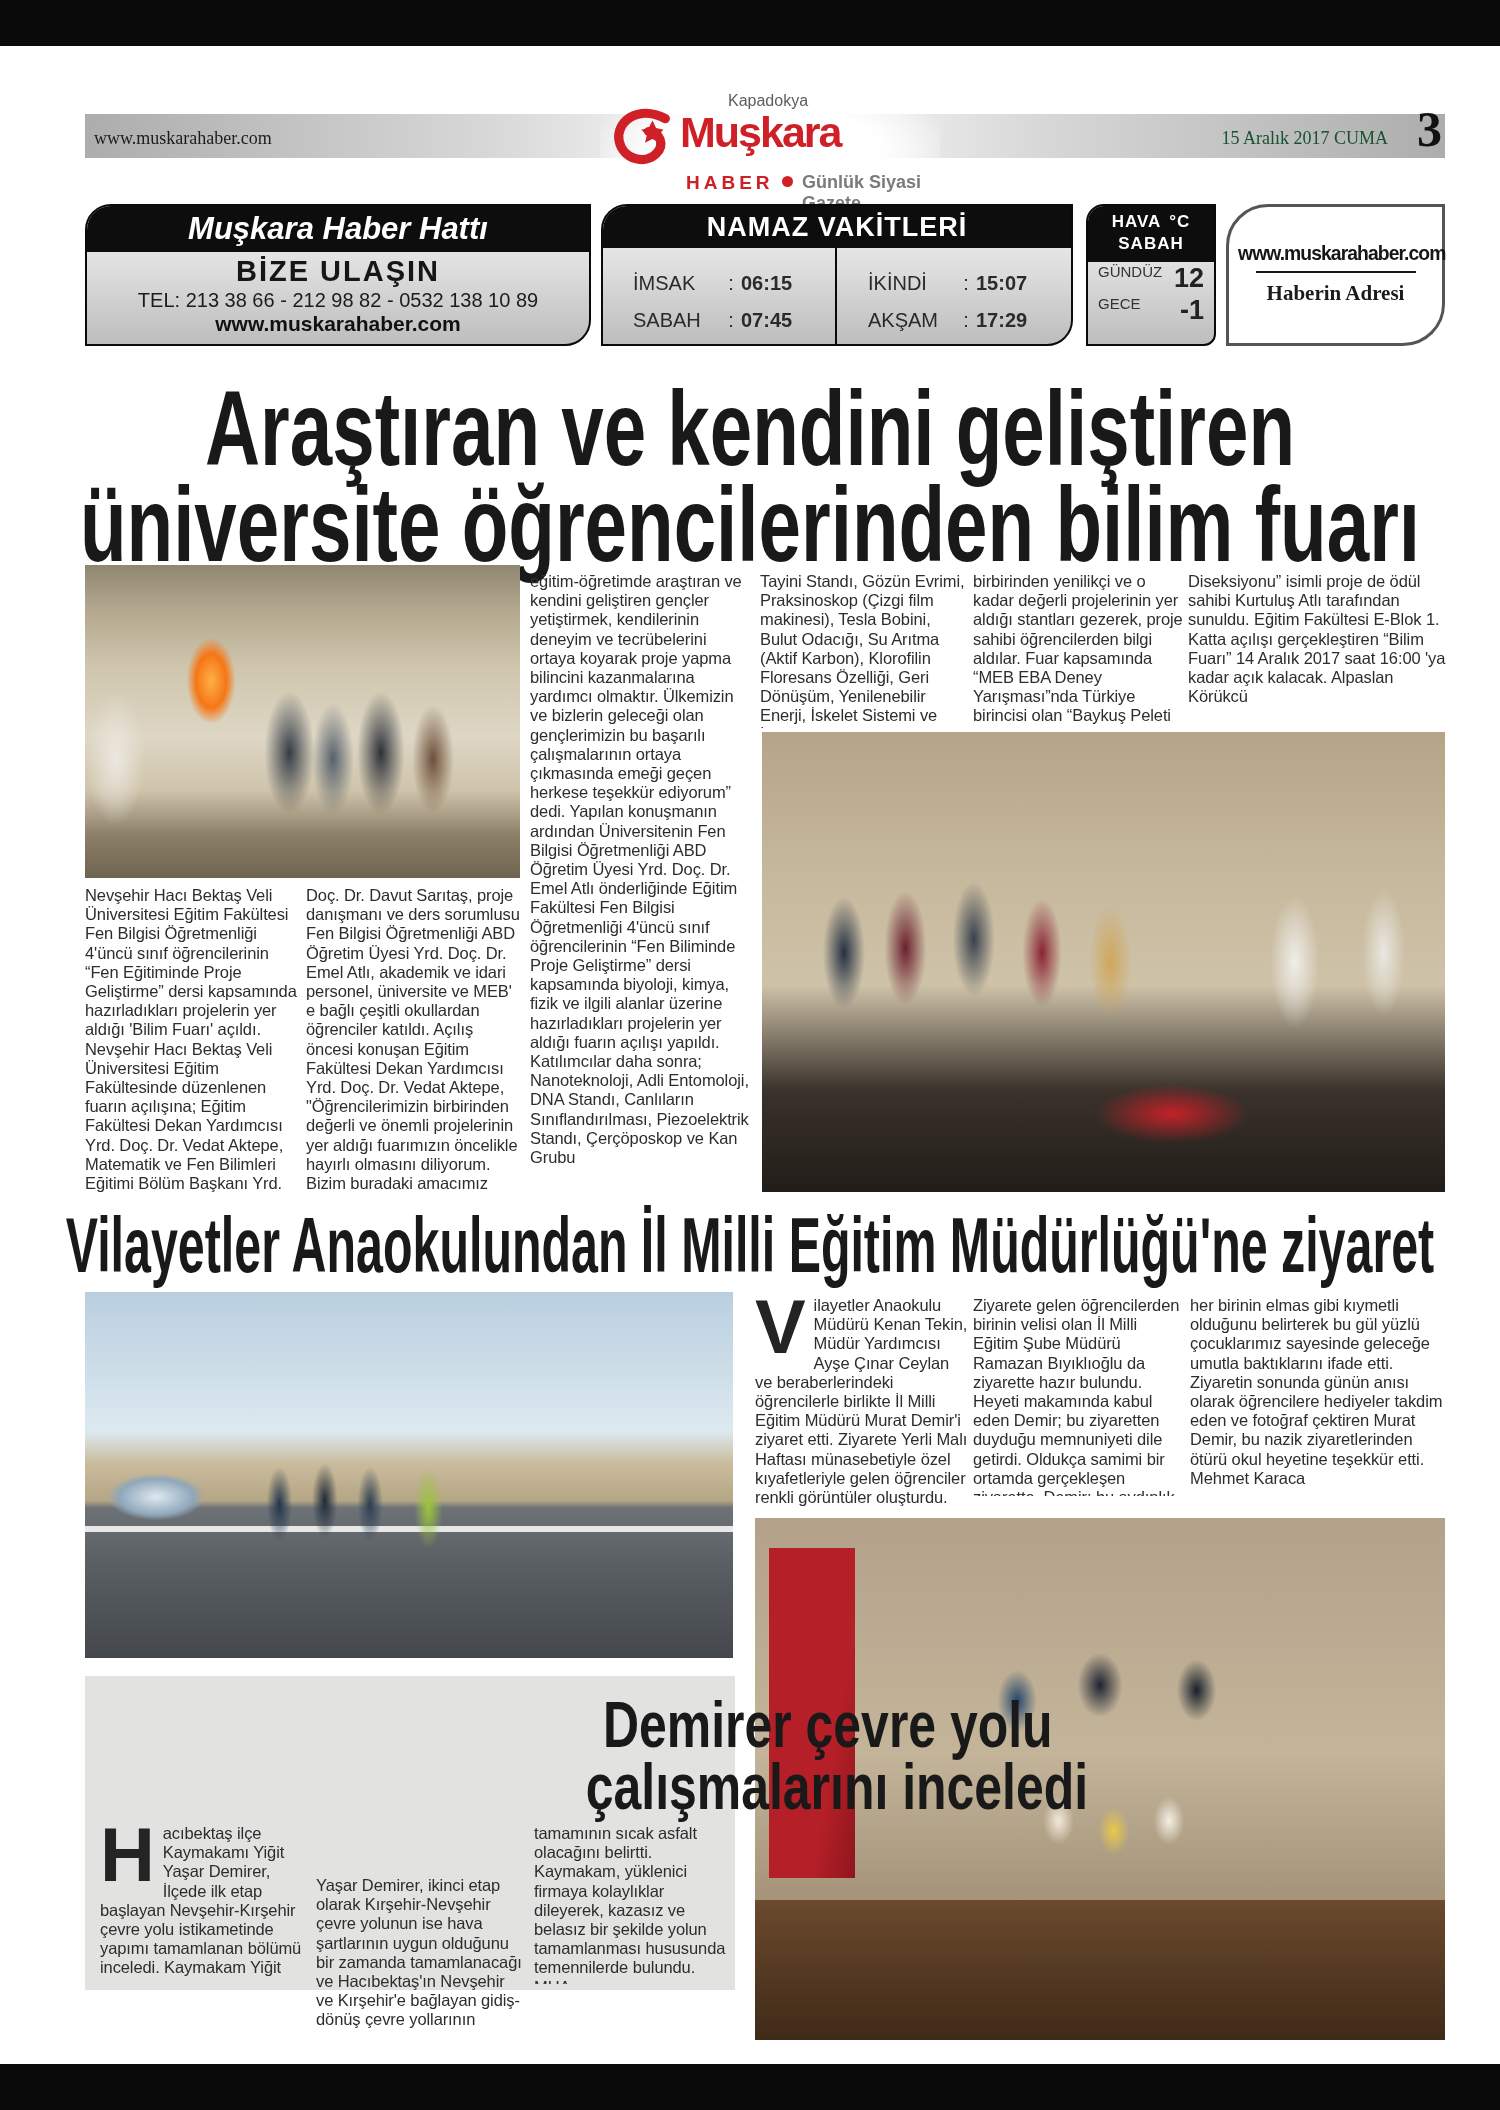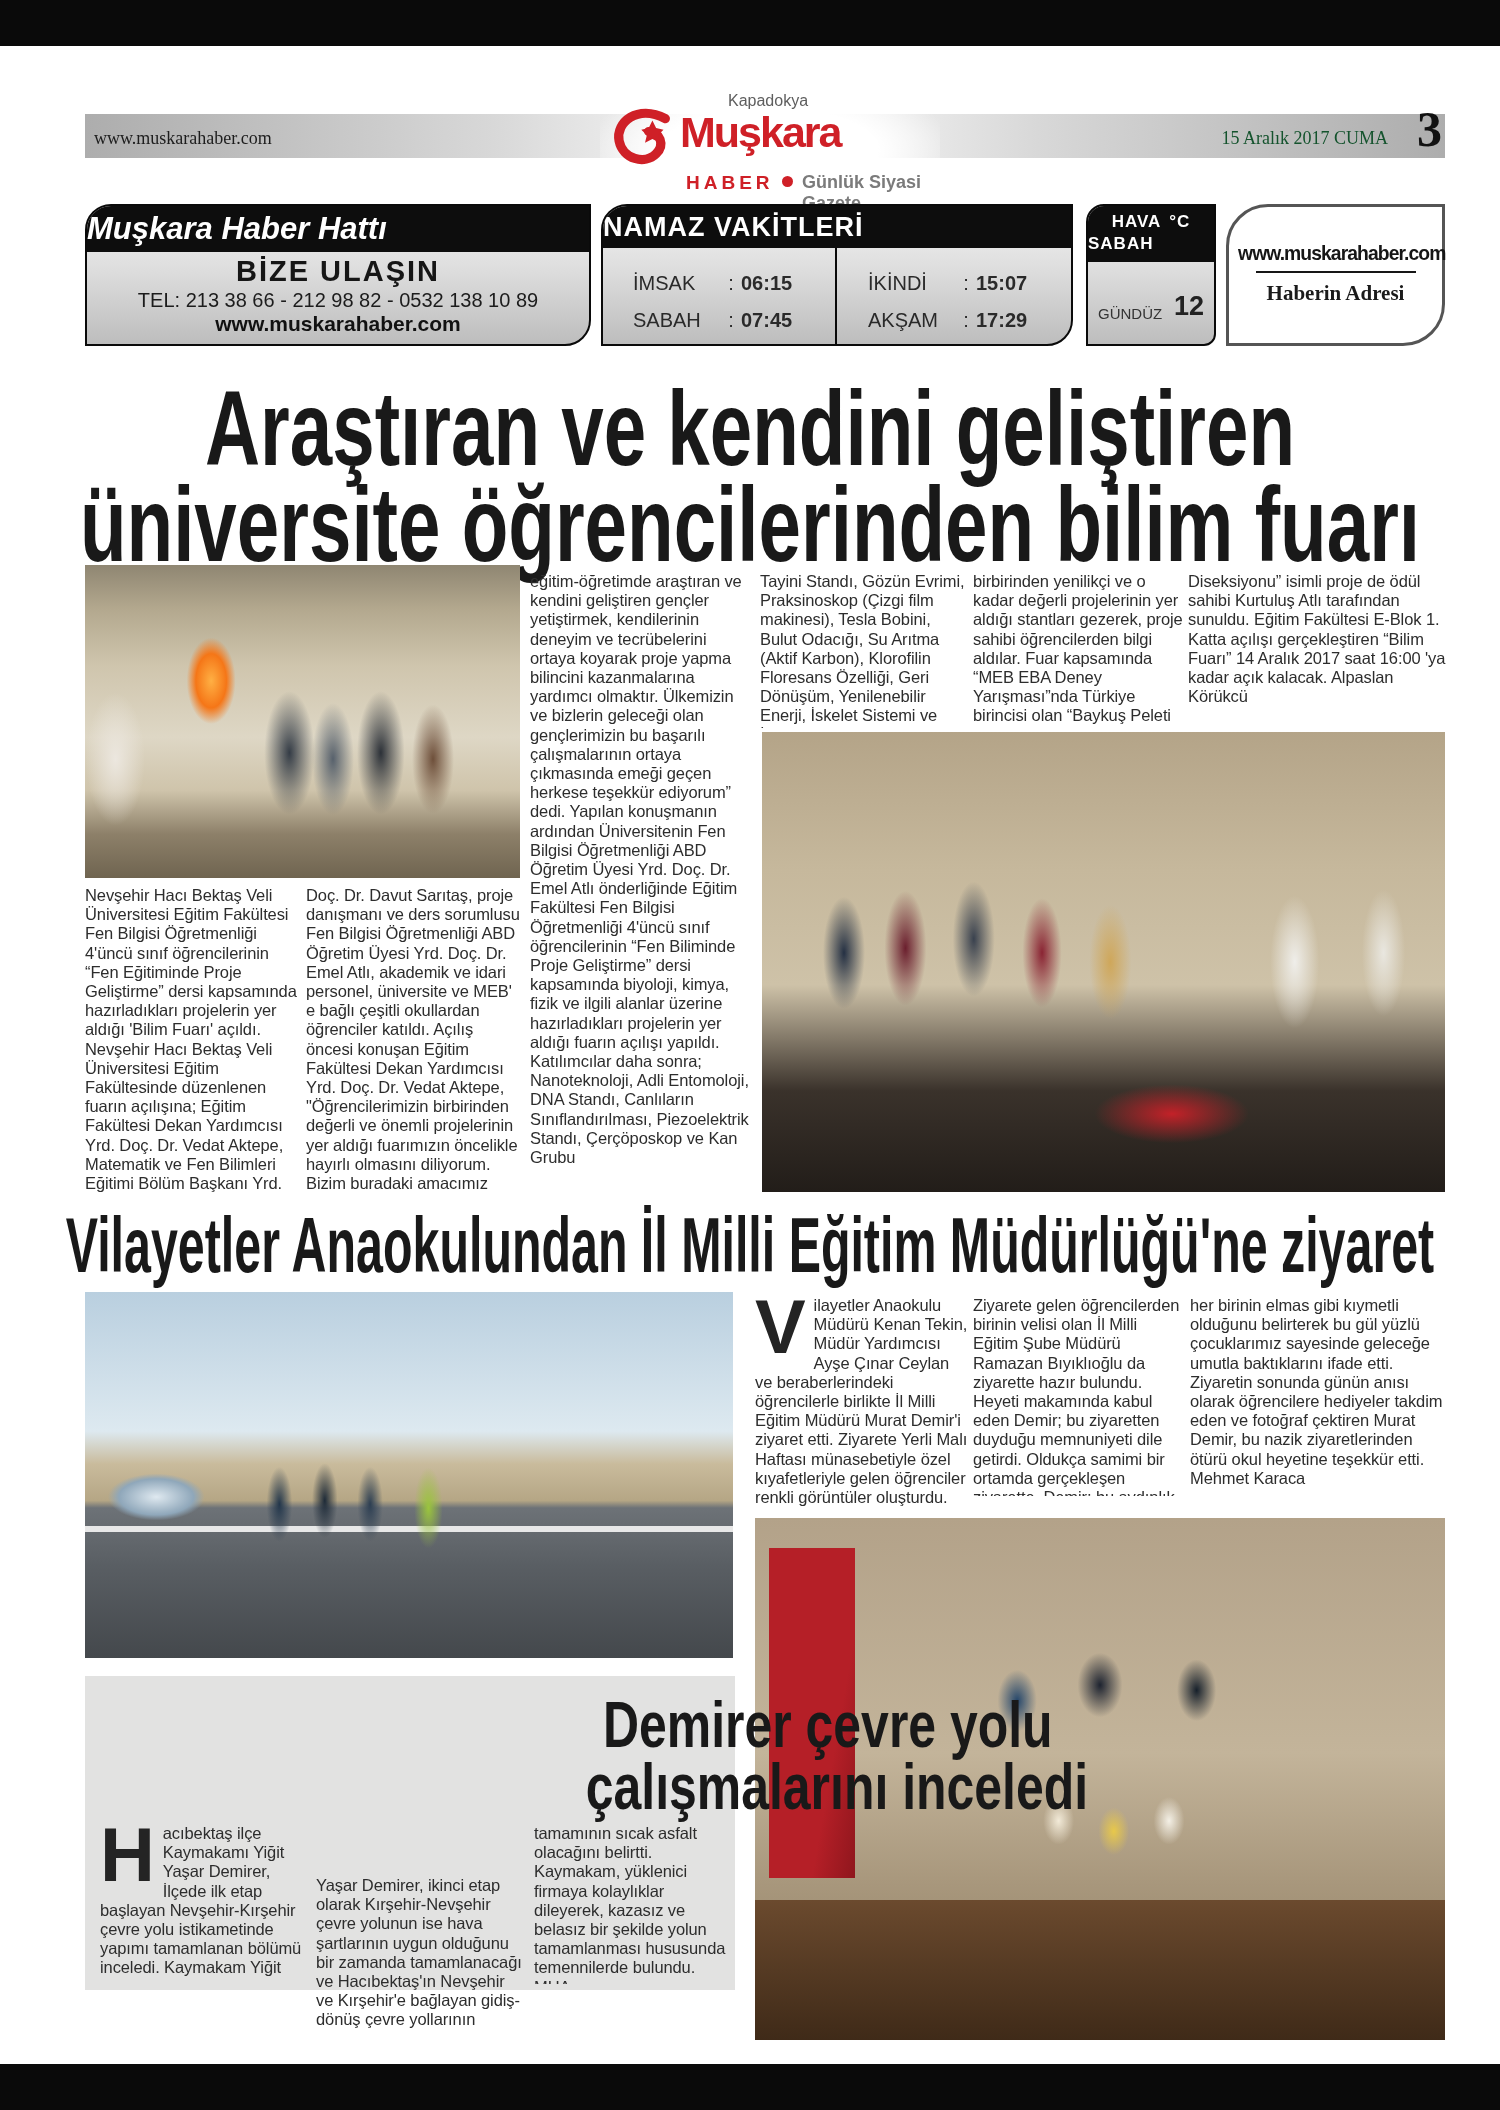--- a/index.html
+++ b/index.html
@@ -19,40 +19,40 @@
   .logo-kapadokya{position:absolute;left:128px;top:8px;font-size:16px;color:#5e5e5e;}
   .logo-main{position:absolute;left:80px;top:20px;font-size:43px;line-height:56px;font-weight:bold;
     color:#cf2027;letter-spacing:-2px;}
   .logo-haber{position:absolute;left:86px;top:88px;font-size:19px;font-weight:bold;color:#cf2027;letter-spacing:4px;}
   .logo-dot{position:absolute;left:182px;top:92px;width:11px;height:11px;border-radius:50%;background:#cf2027;}
   .logo-tagline{position:absolute;left:202px;top:88px;font-size:18px;font-weight:bold;color:#7b7b7b;}
   .logo-swirl{position:absolute;left:8px;top:18px;width:74px;height:74px;}
   
   .hbox{position:absolute;top:204px;height:142px;border:2px solid #0a0a0a;box-sizing:border-box;
     background:linear-gradient(180deg,#f4f4f4 0%,#dedede 45%,#bdbdbd 100%);}
-  .hbox-head{background:#0d0d0d;color:#fff;}
+  .hbox-head{background:#0d0d0d;color:#fff;text-align:center;}
   .contact{left:85px;width:506px;border-radius:26px 0 26px 0;overflow:hidden;}
   .contact .hbox-head{height:46px;line-height:46px;font-size:31px;font-weight:bold;font-style:italic;}
   .contact-sub{font-size:29px;font-weight:bold;letter-spacing:2px;color:#161616;text-align:center;margin-top:3px;}
   .contact-tel{font-size:20px;color:#1c1c1c;text-align:center;margin-top:1px;}
   .contact-url{font-size:21px;font-weight:bold;color:#111;text-align:center;}
   .namaz{left:601px;width:472px;border-radius:26px 0 26px 0;overflow:hidden;}
   .namaz .hbox-head{height:42px;line-height:42px;font-size:27px;font-weight:bold;letter-spacing:1px;}
   .namaz-body{display:flex;height:96px;}
   .namaz-col{width:50%;box-sizing:border-box;padding:10px 0 0 0;}
   .namaz-col.left{border-right:2px solid #0a0a0a;}
   .prayer-row{display:flex;justify-content:center;font-size:20px;color:#2a2a2a;margin:14px 0;}
   .prayer-label{width:88px;text-align:left;}
   .prayer-colon{width:20px;text-align:center;}
   .prayer-value{width:64px;font-weight:bold;text-align:left;}
   .hava{left:1086px;width:130px;border-radius:18px 0 12px 0;overflow:hidden;}
   .hava .hbox-head{height:56px;padding-top:6px;box-sizing:border-box;font-weight:bold;}
   .hava-line1{display:flex;justify-content:center;gap:8px;font-size:17px;letter-spacing:1px;}
   .hava-line2{font-size:17px;letter-spacing:1px;margin-top:2px;}
-  .hava-row{display:flex;justify-content:space-between;padding:1px 10px 0 10px;align-items:flex-end;margin-top:28px;}
+  .hava-row{display:flex;justify-content:space-between;padding:1px 10px 0 10px;align-items:flex-start;}
   .hava-label{font-size:15px;color:#333;}
   .hava-value{font-size:27px;font-weight:bold;color:#222;}
   .addr{left:1226px;width:219px;border:3px solid #555;border-radius:42px 0 42px 0;
     text-align:center;padding-top:34px;box-sizing:border-box;}
   .addr-url{font-size:21px;font-weight:bold;color:#161616;letter-spacing:-1px;
     display:inline-block;transform:scaleX(.92);}
   .addr-line{width:160px;height:2px;background:#161616;margin:6px auto 8px auto;}
   .addr-label{font-size:21px;font-weight:bold;color:#1b1b1b;font-family:"Liberation Serif",serif;}
   
   .hline{position:absolute;left:50%;width:max-content;white-space:nowrap;font-weight:bold;color:#191919;}

